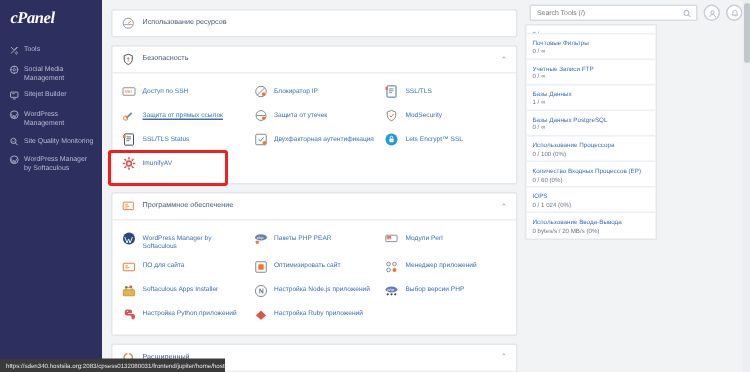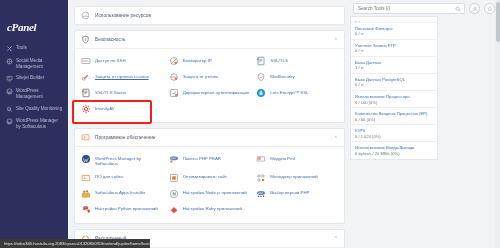--- a/index.html
+++ b/index.html
@@ -20,21 +20,21 @@
     flex-shrink: 0;
     position: relative;
   }
   .brand {
     font-family: "Liberation Serif", serif;
     font-style: italic;
     font-weight: bold;
     font-size: 11px;
     color: #ffffff;
     letter-spacing: -0.3px;
-    margin: 15px 0 9px 2px;
+    margin: 0 0 9px 2px;
   }
   .nav-item {
     display: flex; align-items: flex-start;
     gap: 3px;
     padding: 2.5px 1px;
     font-size: 4.6px;
     line-height: 1.35;
     color: #b9bcd8;
   }
   .nav-item .nicon {

